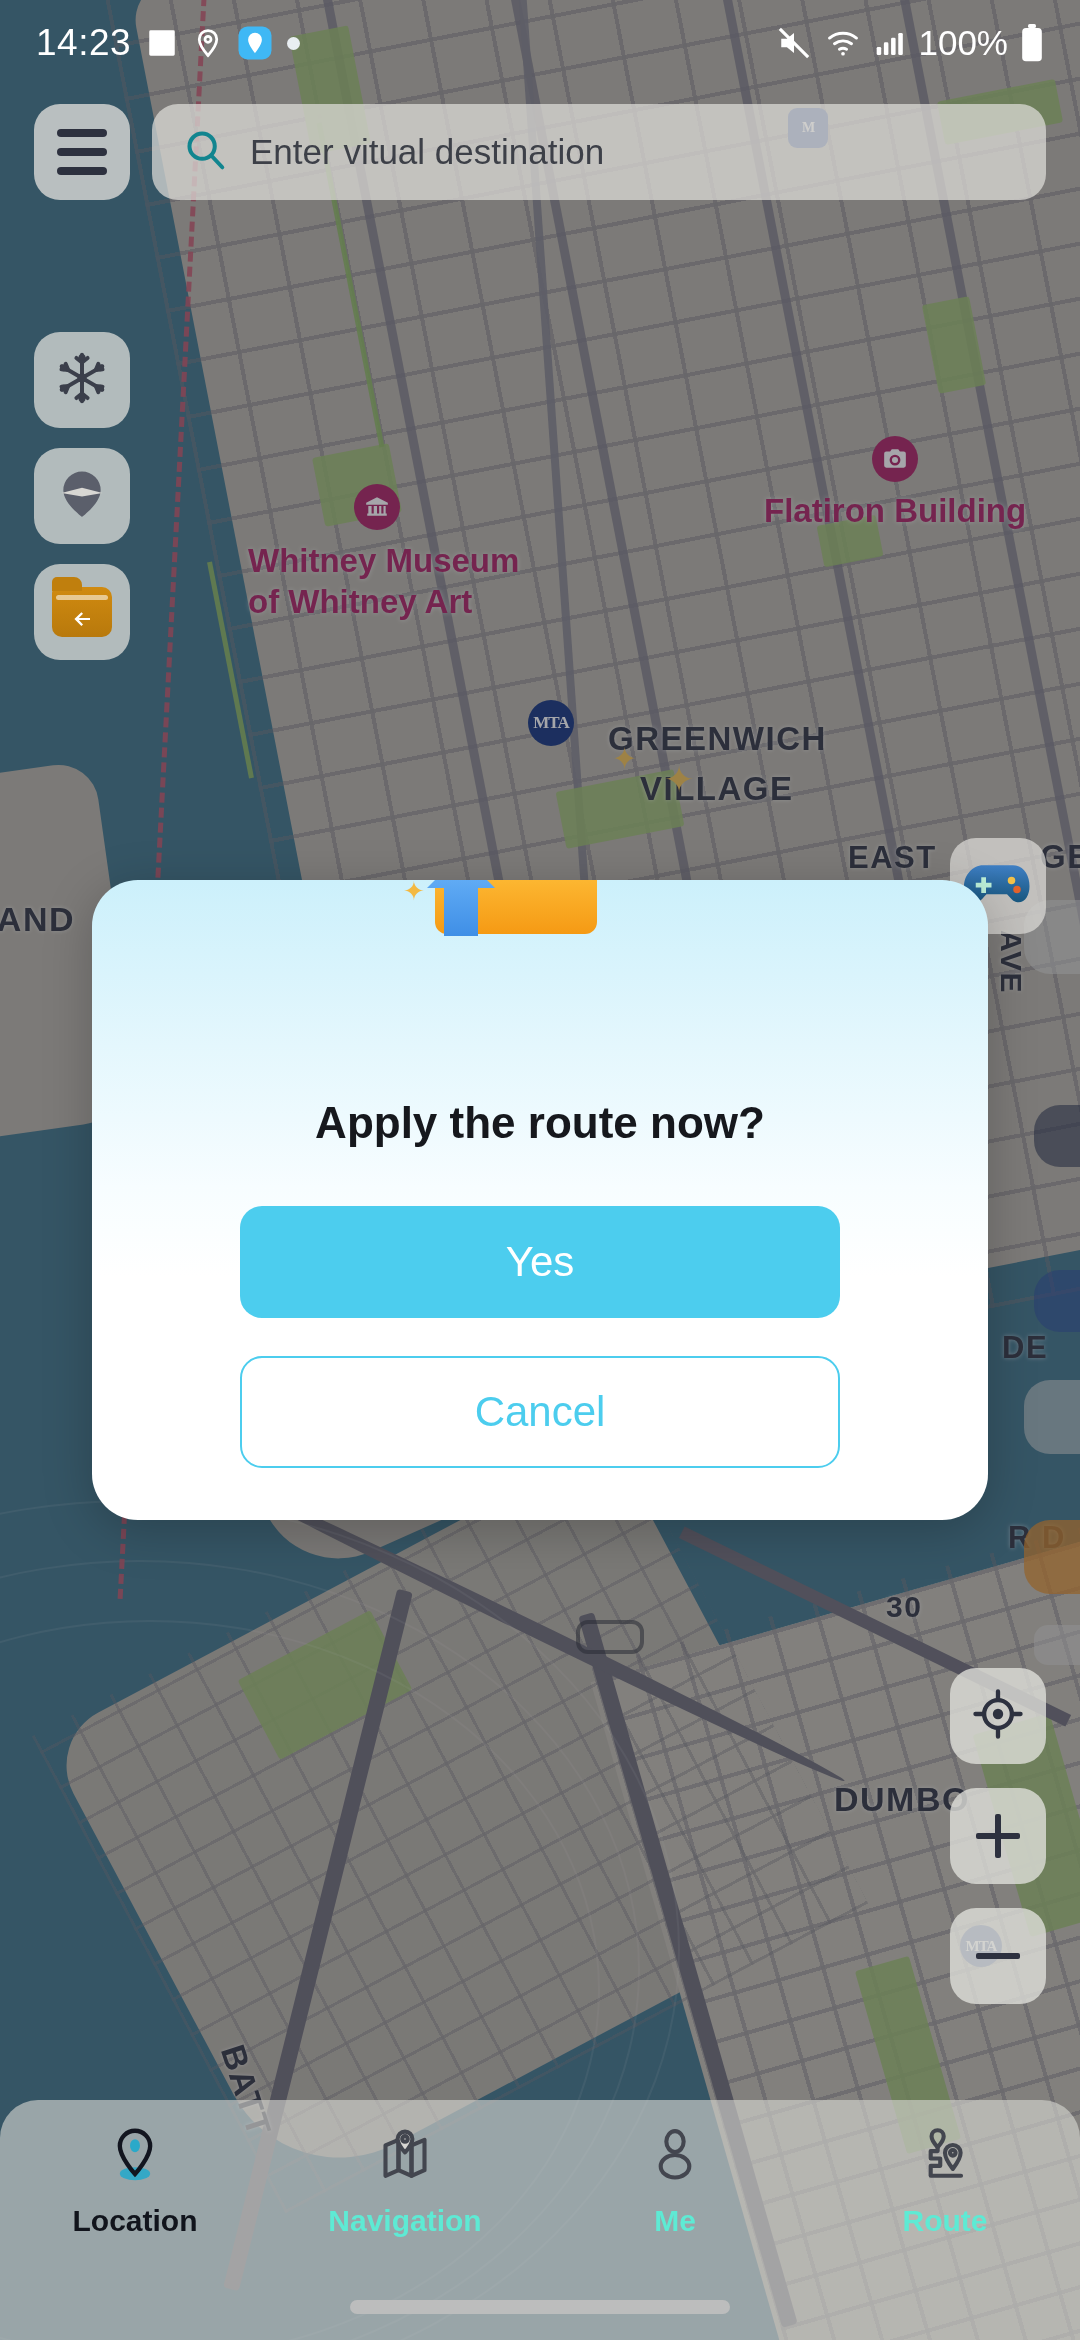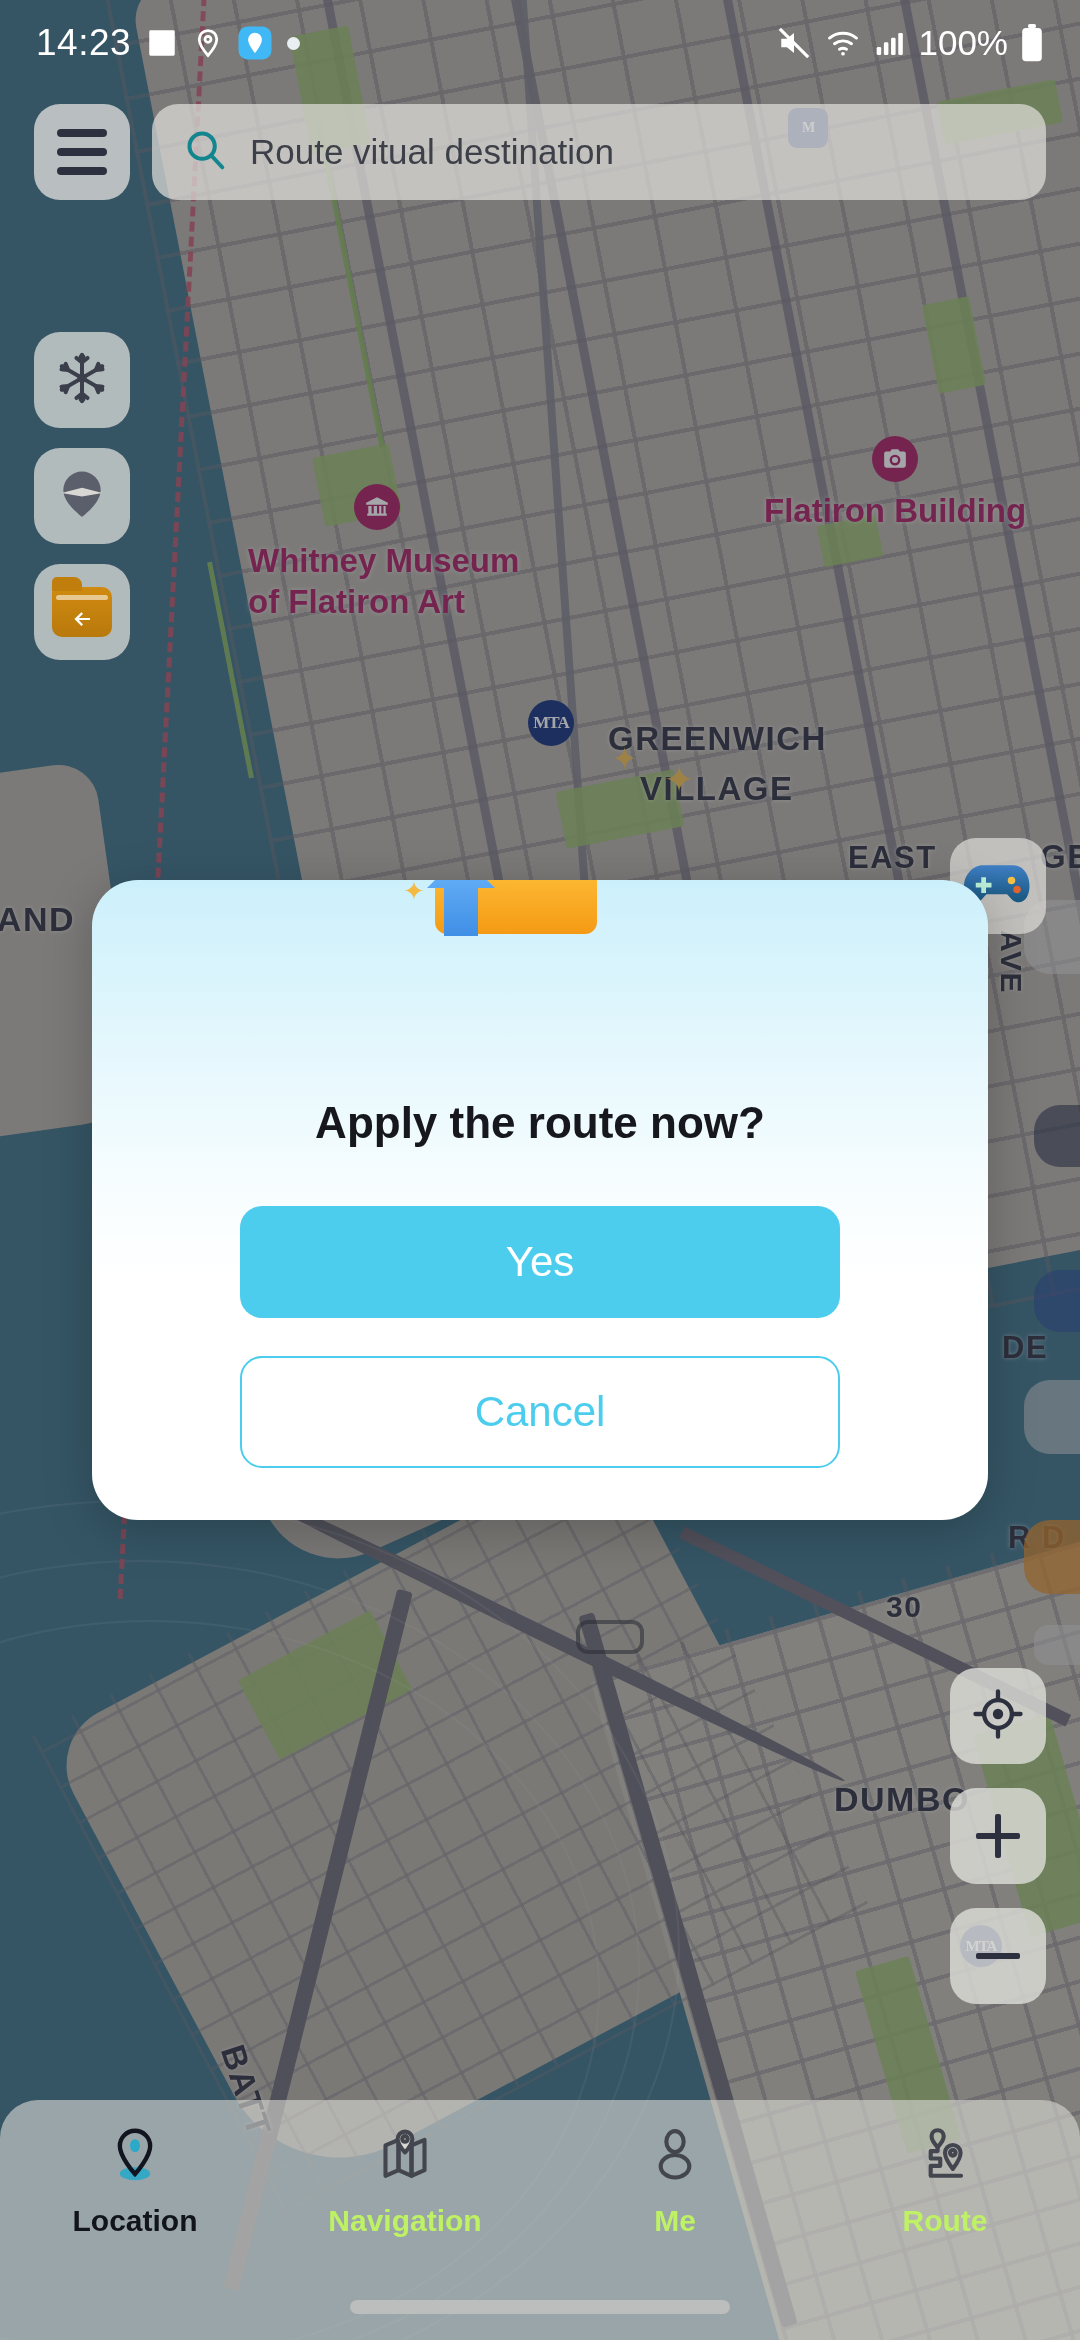--- a/index.html
+++ b/index.html
@@ -316,21 +316,21 @@
     position:absolute; left:0; bottom:0; width:1080px; height:240px;
     background:rgba(215,214,210,.62);
     border-radius:38px 38px 0 0;
   }
   #nav-items{
     display:flex; height:164px; padding-top:26px;
   }
   .nav-item{
     flex:1; display:flex;flex-direction:column;align-items:center;gap:16px;
   }
-  .nav-label{ font-size:30px; color:#bef264; font-weight:600; }
+  .nav-label{ font-size:30px; color:#5eead4; font-weight:600; }
   .nav-item.active .nav-label{ color:#11141c; }
   #home-indicator{
     position:absolute;left:50%;bottom:26px;transform:translateX(-50%);
     width:380px;height:14px;border-radius:7px;background:rgba(190,190,190,.95);
   }
 </style>
 </head>
 <body>
 
 <div id="map-layer">
@@ -375,21 +375,21 @@
 
   <div class="boundary"></div>
 
   <div class="poi-pin" style="left:354px;top:484px">
     <svg width="26" height="26" viewBox="0 0 24 24" fill="#fff">
       <path d="M12 3 2 8v2h20V8L12 3zM4 11v7H3v2h18v-2h-1v-7h-2v7h-2v-7h-2v7h-2v-7H9v7H7v-7H4z"></path>
     </svg>
   </div>
   <div class="poi-label" style="left:248px;top:540px;width:280px;font-size:33px">
     <div>Whitney Museum</div>
-    <div>of Flatiron Art</div>
+    <div>of Whitney Art</div>
   </div>
 
   <div class="poi-pin" style="left:872px;top:436px">
     <svg width="26" height="26" viewBox="0 0 24 24" fill="#fff">
       <path d="M9 3 7.5 5H4a2 2 0 0 0-2 2v11a2 2 0 0 0 2 2h16a2 2 0 0 0 2-2V7a2 2 0 0 0-2-2h-3.5L15 3H9zm3 5a5 5 0 1 1 0 10 5 5 0 0 1 0-10zm0 2.2a2.8 2.8 0 1 0 0 5.6 2.8 2.8 0 0 0 0-5.6z"></path>
     </svg>
   </div>
   <div class="poi-label" style="left:764px;top:490px;width:290px;font-size:33px">
     <div>Flatiron Building</div>
   </div>
@@ -485,21 +485,21 @@
     <span></span>
     <span></span>
   </div>
   <div id="search-bar">
     <span>
       <svg width="46" height="46" viewBox="0 0 24 24" fill="none" stroke="#12858f" stroke-width="2.1" stroke-linecap="round">
         <circle cx="10.5" cy="10" r="6.6"></circle>
         <path d="M15.4 15 21 21"></path>
       </svg>
     </span>
-    <span id="search-placeholder">Route vitual destination</span>
+    <span id="search-placeholder">Enter vitual destination</span>
   </div>
 </div>
 
 <div id="left-tools">
   <div class="tool-btn">
     <span>
       <svg width="56" height="56" viewBox="0 0 24 24" fill="none" stroke="#3b3f4b" stroke-width="1.7" stroke-linecap="round">
         <path d="M12 2v20M3.3 7l17.4 10M20.7 7 3.3 17"></path>
         <path d="M12 5.4 9.6 3.4M12 5.4l2.4-2M12 18.6l-2.4 2M12 18.6l2.4 2"></path>
         <path d="M6.1 8.6 3.2 8.3M6.1 8.6 5 5.9M17.9 15.4l2.9.3M17.9 15.4l1.1 2.7"></path>

